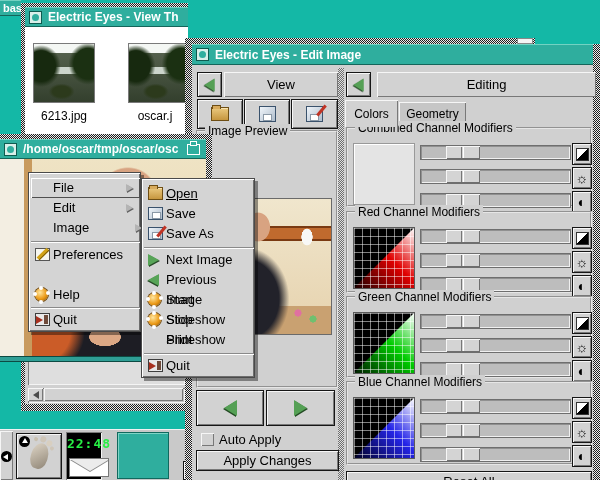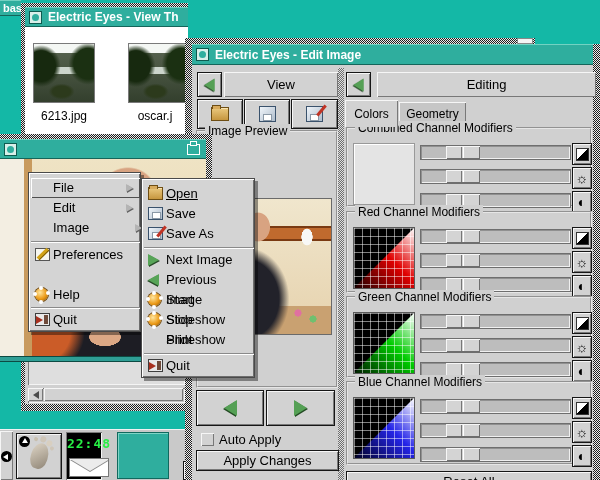--- a/index.html
+++ b/index.html
@@ -353,20 +353,21 @@
     <div class="abs b3 btxt" style="left:161px;top:433px;width:246px;height:21px;">
       <span>Reset All</span>
     </div>
   </div>
 
   <div class="abs" style="left:0;top:134px;width:212px;height:228px;z-index:4;">
     <div class="abs checker" style="left:0;top:0;width:212px;height:5px;"></div>
     <div class="abs checker" style="left:206px;top:0;width:6px;height:228px;"></div>
     <div class="abs tbar" style="left:0;top:5px;width:206px;height:20px;">
       <span class="tb-ico"></span>
+      <span>/home/oscar/tmp/oscar/osc</span>
       <span class="winbtn"></span>
     </div>
     <div class="abs photo-big" style="left:0;top:25px;width:206px;height:197px;"></div>
     <div class="abs" style="left:0;top:222px;width:206px;height:6px;background:#2f9e95;border-top:1px solid #0c4a42;border-bottom:1px solid #0c4a42;"></div>
   </div>
 
   <div class="menu" style="left:28px;top:172px;width:113px;height:160px;z-index:10;">
     <div class="mitem active" style="top:5px;width:109px;">
       <span>File</span>
       <span class="subarrow"></span>

